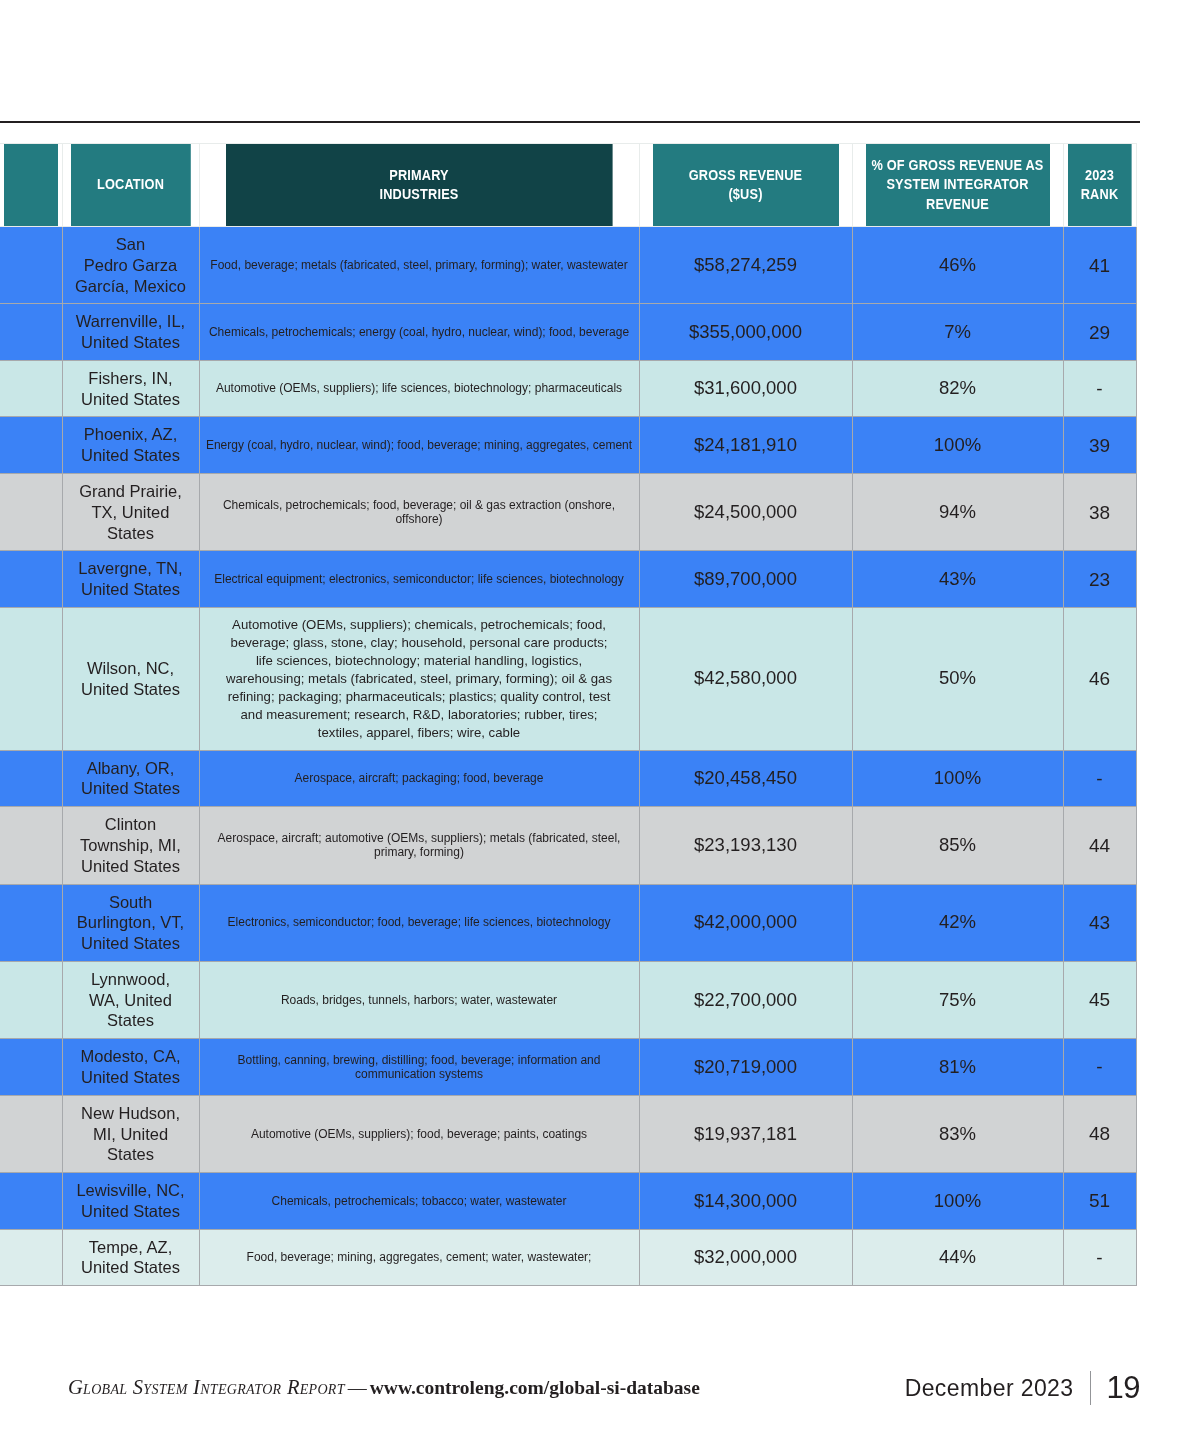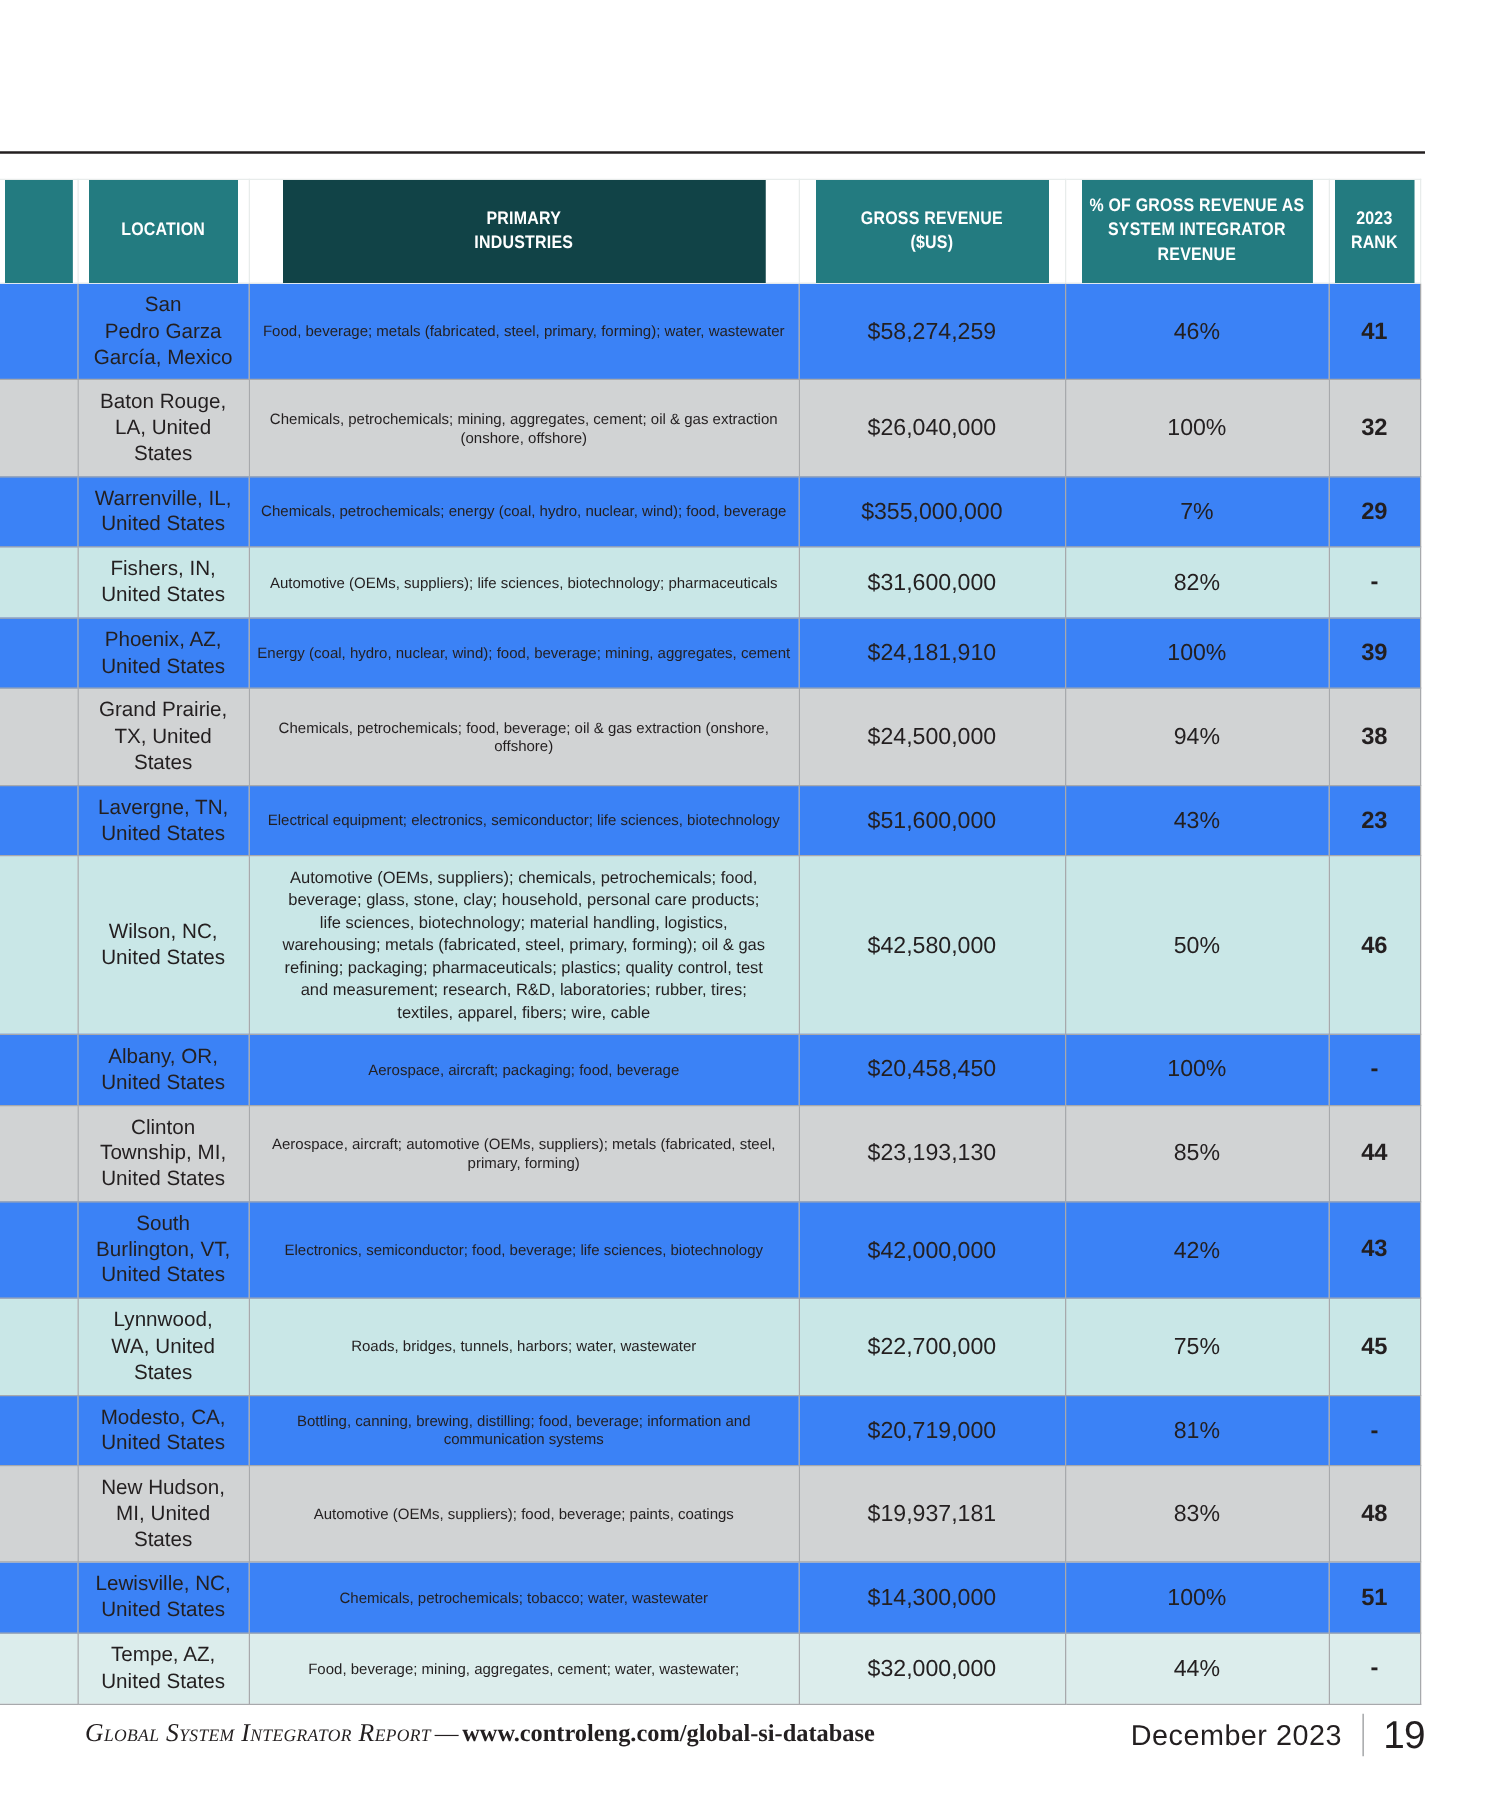--- a/index.html
+++ b/index.html
@@ -96,21 +96,21 @@
     line-height: 1.36;
     padding: 8px 23px;
   }
   tbody td.rev,
   tbody td.pct {
     text-align: center;
     font-size: 18.5px;
   }
   tbody td.rank {
     text-align: center;
-    font-weight: bold;
+    font-weight: normal;
     font-size: 19px;
   }
   tbody td.spill {
     border-left: none;
     padding: 0;
   }
 
   
   tr.sh-white  td { background: #3b82f6; }
   tr.sh-gray   td { background: #d1d3d4; }
@@ -221,32 +221,20 @@
           <td class="loc">
             <div>San</div>
             <div>Pedro Garza</div>
             <div>García, Mexico</div>
           </td>
           <td class="ind">Food, beverage; metals (fabricated, steel, primary, forming); water, wastewater</td>
           <td class="rev">$58,274,259</td>
           <td class="pct">46%</td>
           <td class="rank">41</td>
         </tr>
-        <tr class="sh-gray">
-          <td class="spill"></td>
-          <td class="loc">
-            <div>Baton Rouge,</div>
-            <div>LA, United</div>
-            <div>States</div>
-          </td>
-          <td class="ind">Chemicals, petrochemicals; mining, aggregates, cement; oil &amp; gas extraction (onshore, offshore)</td>
-          <td class="rev">$26,040,000</td>
-          <td class="pct">100%</td>
-          <td class="rank">32</td>
-        </tr>
         <tr class="sh-white">
           <td class="spill"></td>
           <td class="loc">
             <div>Warrenville, IL,</div>
             <div>United States</div>
           </td>
           <td class="ind">Chemicals, petrochemicals; energy (coal, hydro, nuclear, wind); food, beverage</td>
           <td class="rev">$355,000,000</td>
           <td class="pct">7%</td>
           <td class="rank">29</td>
@@ -285,21 +273,21 @@
           <td class="pct">94%</td>
           <td class="rank">38</td>
         </tr>
         <tr class="sh-white">
           <td class="spill"></td>
           <td class="loc">
             <div>Lavergne, TN,</div>
             <div>United States</div>
           </td>
           <td class="ind">Electrical equipment; electronics, semiconductor; life sciences, biotechnology</td>
-          <td class="rev">$51,600,000</td>
+          <td class="rev">$89,700,000</td>
           <td class="pct">43%</td>
           <td class="rank">23</td>
         </tr>
         <tr class="sh-teal">
           <td class="spill"></td>
           <td class="loc">
             <div>Wilson, NC,</div>
             <div>United States</div>
           </td>
           <td class="ind dense">Automotive (OEMs, suppliers); chemicals, petrochemicals; food, beverage; glass, stone, clay; household, personal care products; life sciences, biotechnology; material handling, logistics, warehousing; metals (fabricated, steel, primary, forming); oil &amp; gas refining; packaging; pharmaceuticals; plastics; quality control, test and measurement; research, R&amp;D, laboratories; rubber, tires; textiles, apparel, fibers; wire, cable</td>

